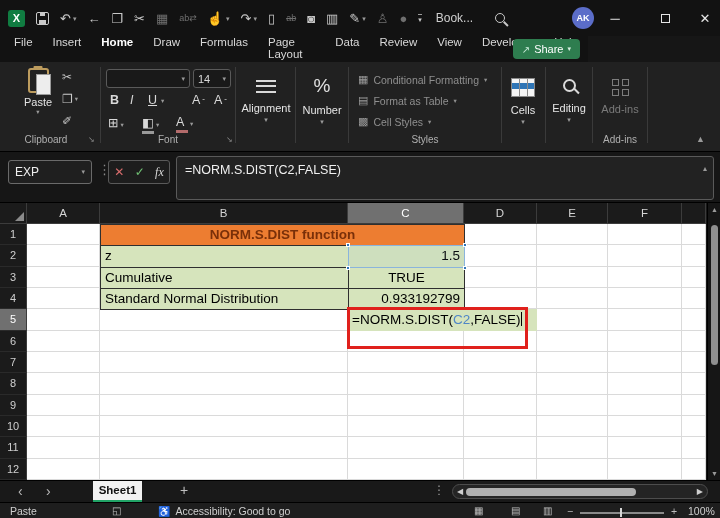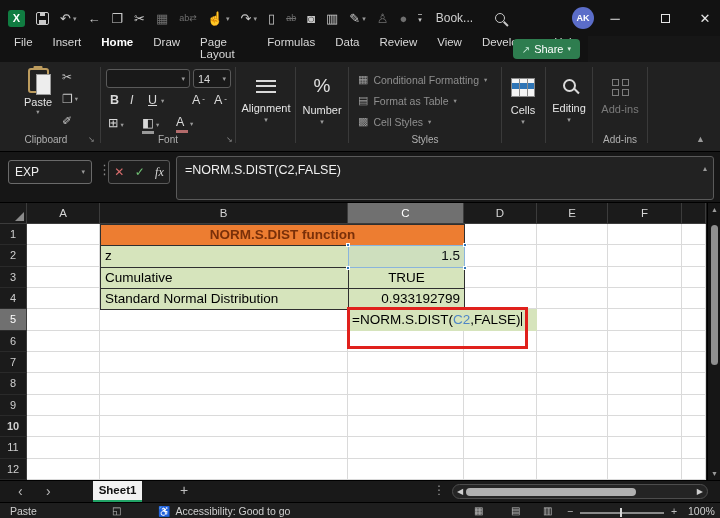--- a/index.html
+++ b/index.html
@@ -210,22 +210,22 @@
       </div>
     <div class="wbtn" id="btn-close">✕</div>
   </div>
 
   <div id="tabsrow">
     <div id="tabslist" style="display:flex; padding-left:4px;">
         <span class="rtab">File</span>
         <span class="rtab">Insert</span>
         <span class="rtab active">Home</span>
         <span class="rtab">Draw</span>
+        <span class="rtab">Formulas</span>
         <span class="rtab">Page Layout</span>
-        <span class="rtab">Formulas</span>
         <span class="rtab">Data</span>
         <span class="rtab">Review</span>
         <span class="rtab">View</span>
         <span class="rtab">Developer</span>
         <span class="rtab">Help</span>
       </div>
     <div id="share-btn">
       <span class="sic">↗</span>
       <span>Share</span>
       <span class="chev">▾</span>
@@ -383,21 +383,21 @@
     <div id="rowhdrs">
         <div class="rowhdr" style="top: 21px; height: 21.333px; line-height: 21px;">1</div>
         <div class="rowhdr" style="top: 42.333px; height: 21.333px; line-height: 21px;">2</div>
         <div class="rowhdr" style="top: 63.666px; height: 21.333px; line-height: 21px;">3</div>
         <div class="rowhdr" style="top: 84.999px; height: 21.333px; line-height: 21px;">4</div>
         <div class="rowhdr sel" style="top: 106.332px; height: 21.333px; line-height: 21px;">5</div>
         <div class="rowhdr" style="top: 127.665px; height: 21.333px; line-height: 21px;">6</div>
         <div class="rowhdr" style="top: 148.998px; height: 21.333px; line-height: 21px;">7</div>
         <div class="rowhdr" style="top: 170.331px; height: 21.333px; line-height: 21px;">8</div>
         <div class="rowhdr" style="top: 191.664px; height: 21.333px; line-height: 21px;">9</div>
-        <div class="rowhdr" style="top: 212.997px; height: 21.333px; line-height: 21px; font-weight: bold;">10</div>
+        <div class="rowhdr" style="top: 212.997px; height: 21.333px; line-height: 21px;">10</div>
         <div class="rowhdr" style="top: 234.33px; height: 21.333px; line-height: 21px;">11</div>
         <div class="rowhdr" style="top: 255.663px; height: 21.333px; line-height: 21px;">12</div>
       </div>
     <div id="selall">
         <span class="tri"></span>
       </div>
 
     <div class="cell" id="cell-title" style="left:100px; top:21px; width:365px; height:22.33px">NORM.S.DIST function</div>
     <div class="cell" style="left:100px; top:42.33px; width:249px; height:22.33px">z</div>
     <div class="cell right" style="left:348px; top:42.33px; width:117px; height:22.33px">1.5</div>

